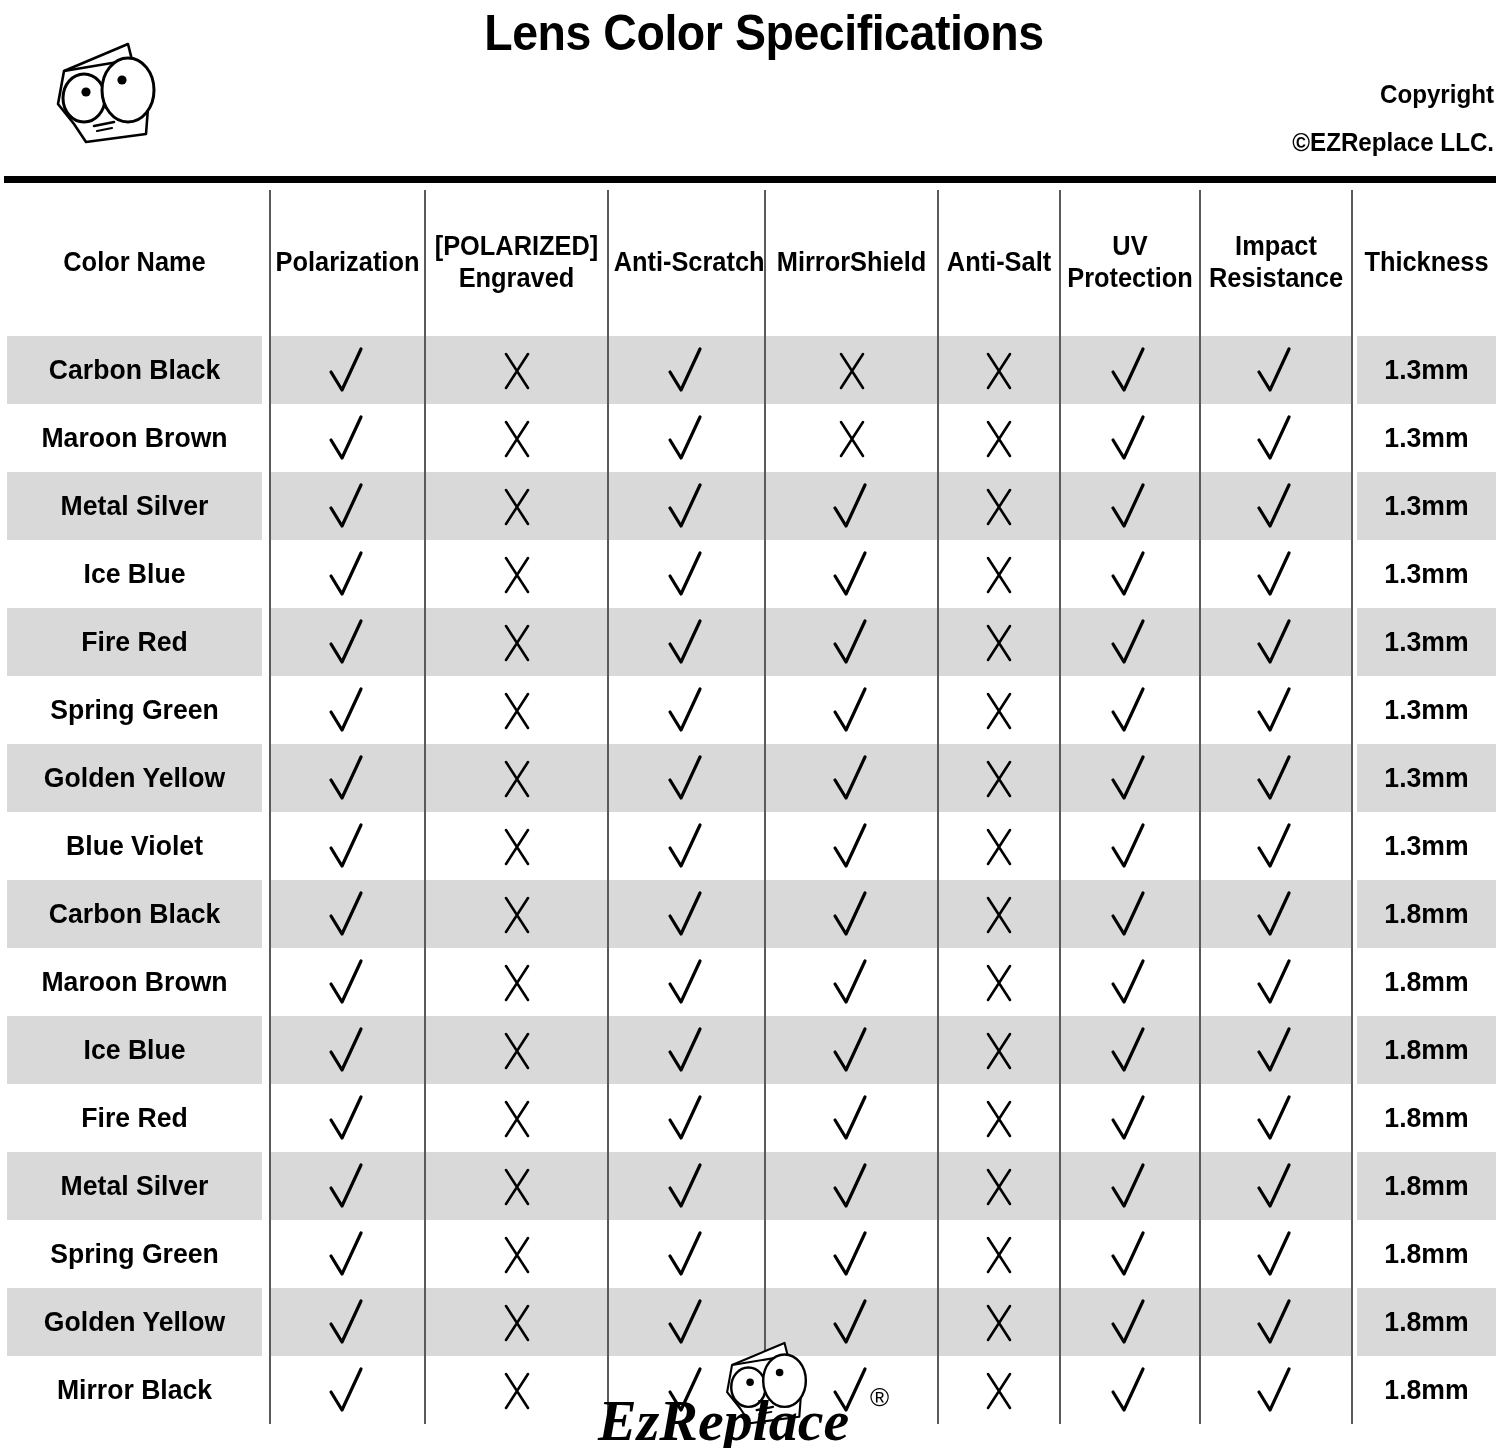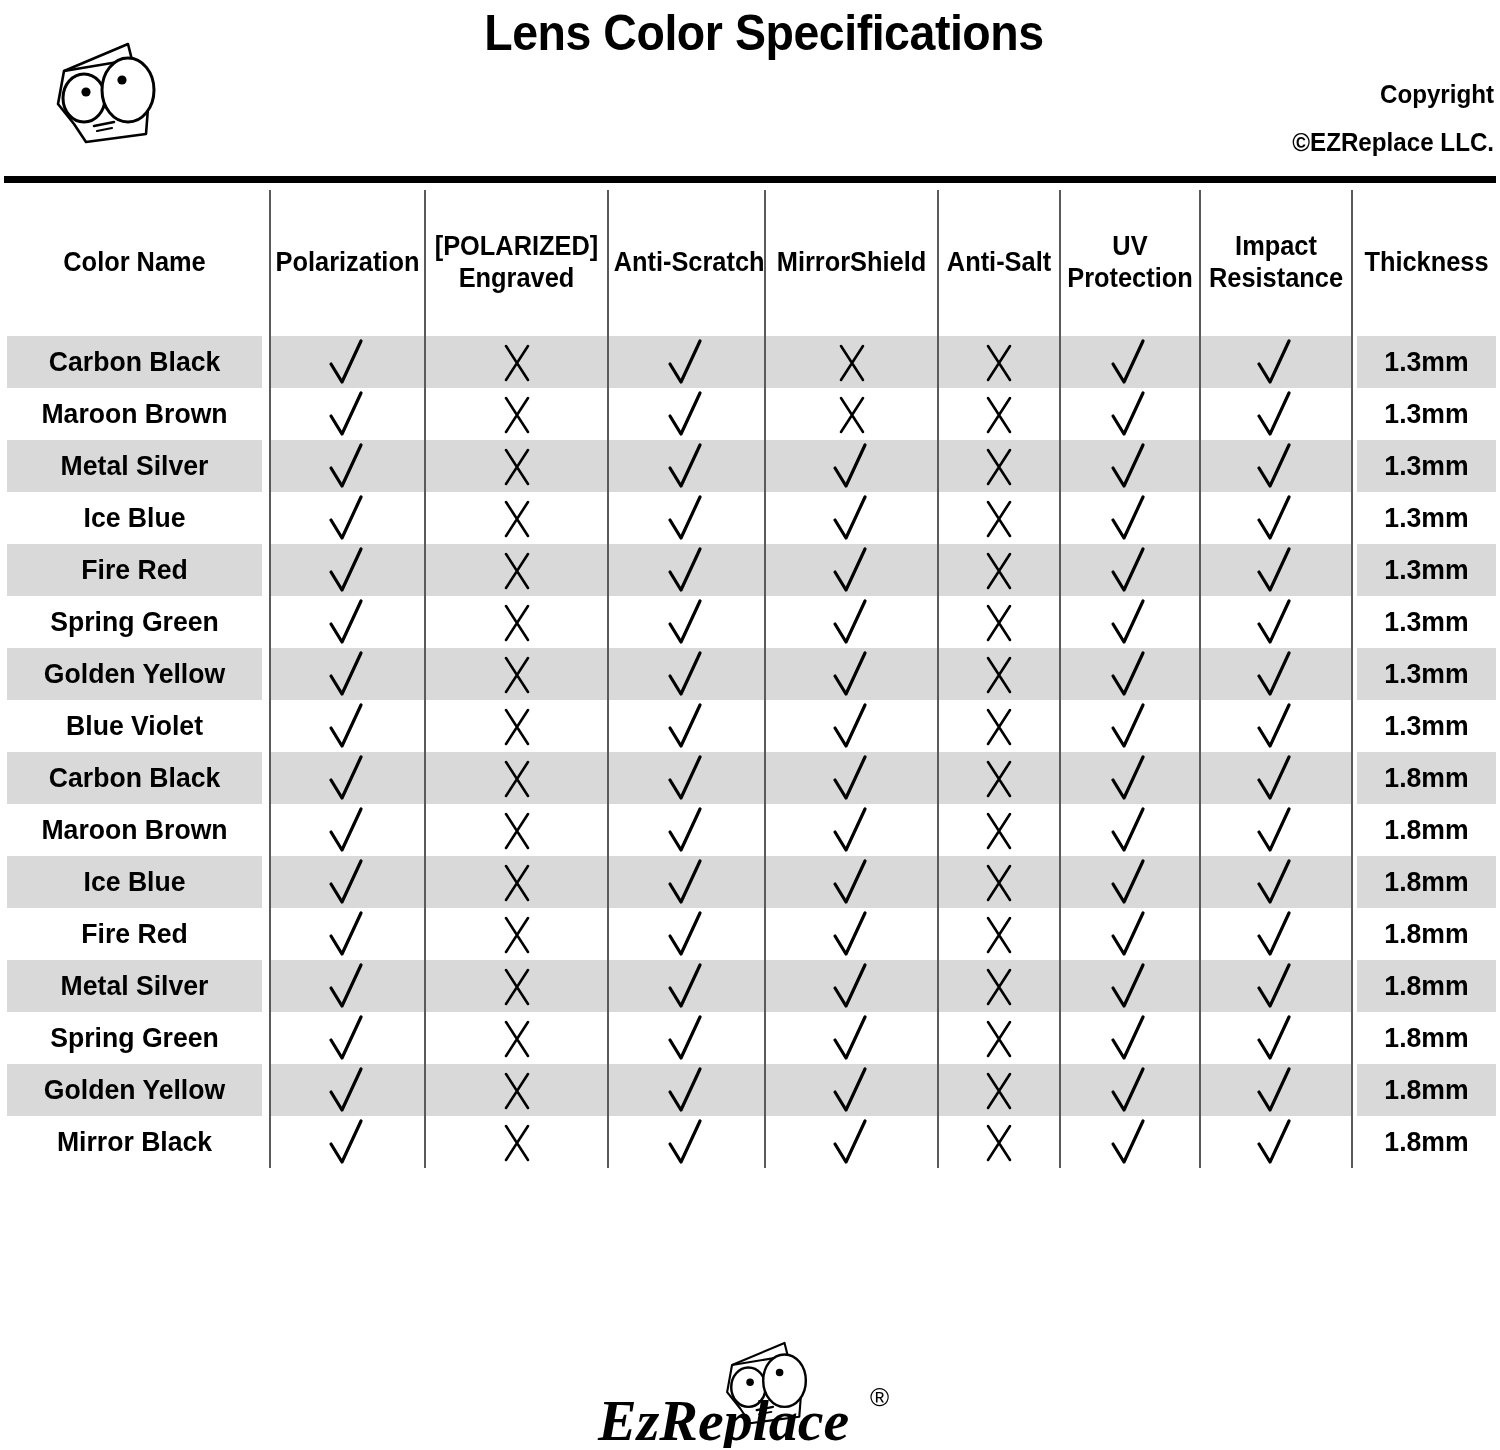--- a/index.html
+++ b/index.html
@@ -99,21 +99,21 @@
   thead th {
     height: 146px;
     font-size: 27px;
     font-weight: bold;
     line-height: 1.18;
     transform: scaleX(0.94);
     white-space: nowrap;
   }
   thead th .hdr-two-line { display: block; }
 
-  tbody tr { height: 52px; border-radius: 20px; }
+  tbody tr { height: 68px; border-radius: 20px; }
   tbody tr.shaded td { background: #d9d9d9; }
 
   td.color-name {
     font-size: 28px;
     font-weight: bold;
     transform: scaleX(0.95);
     white-space: nowrap;
   }
   td.thickness {
     font-size: 28px;

